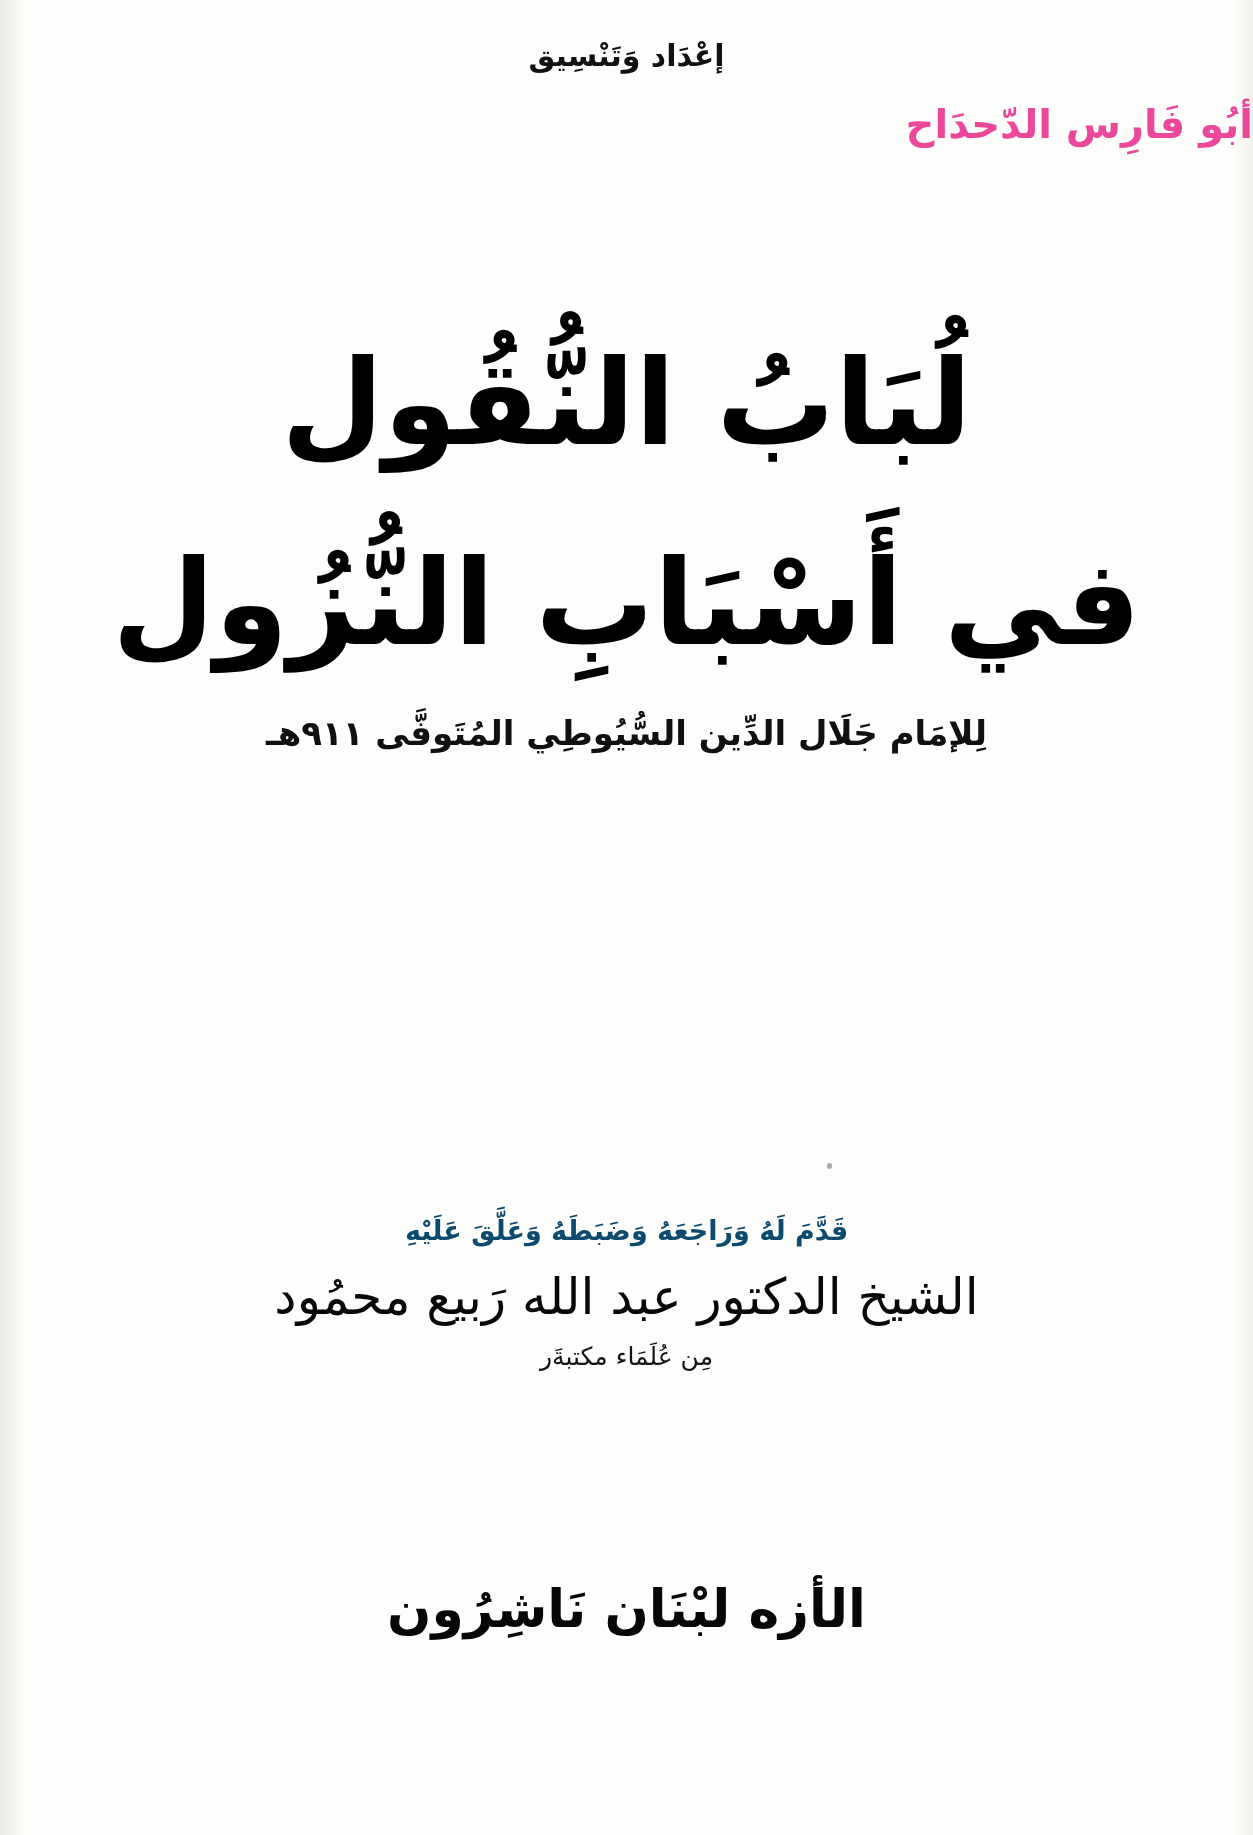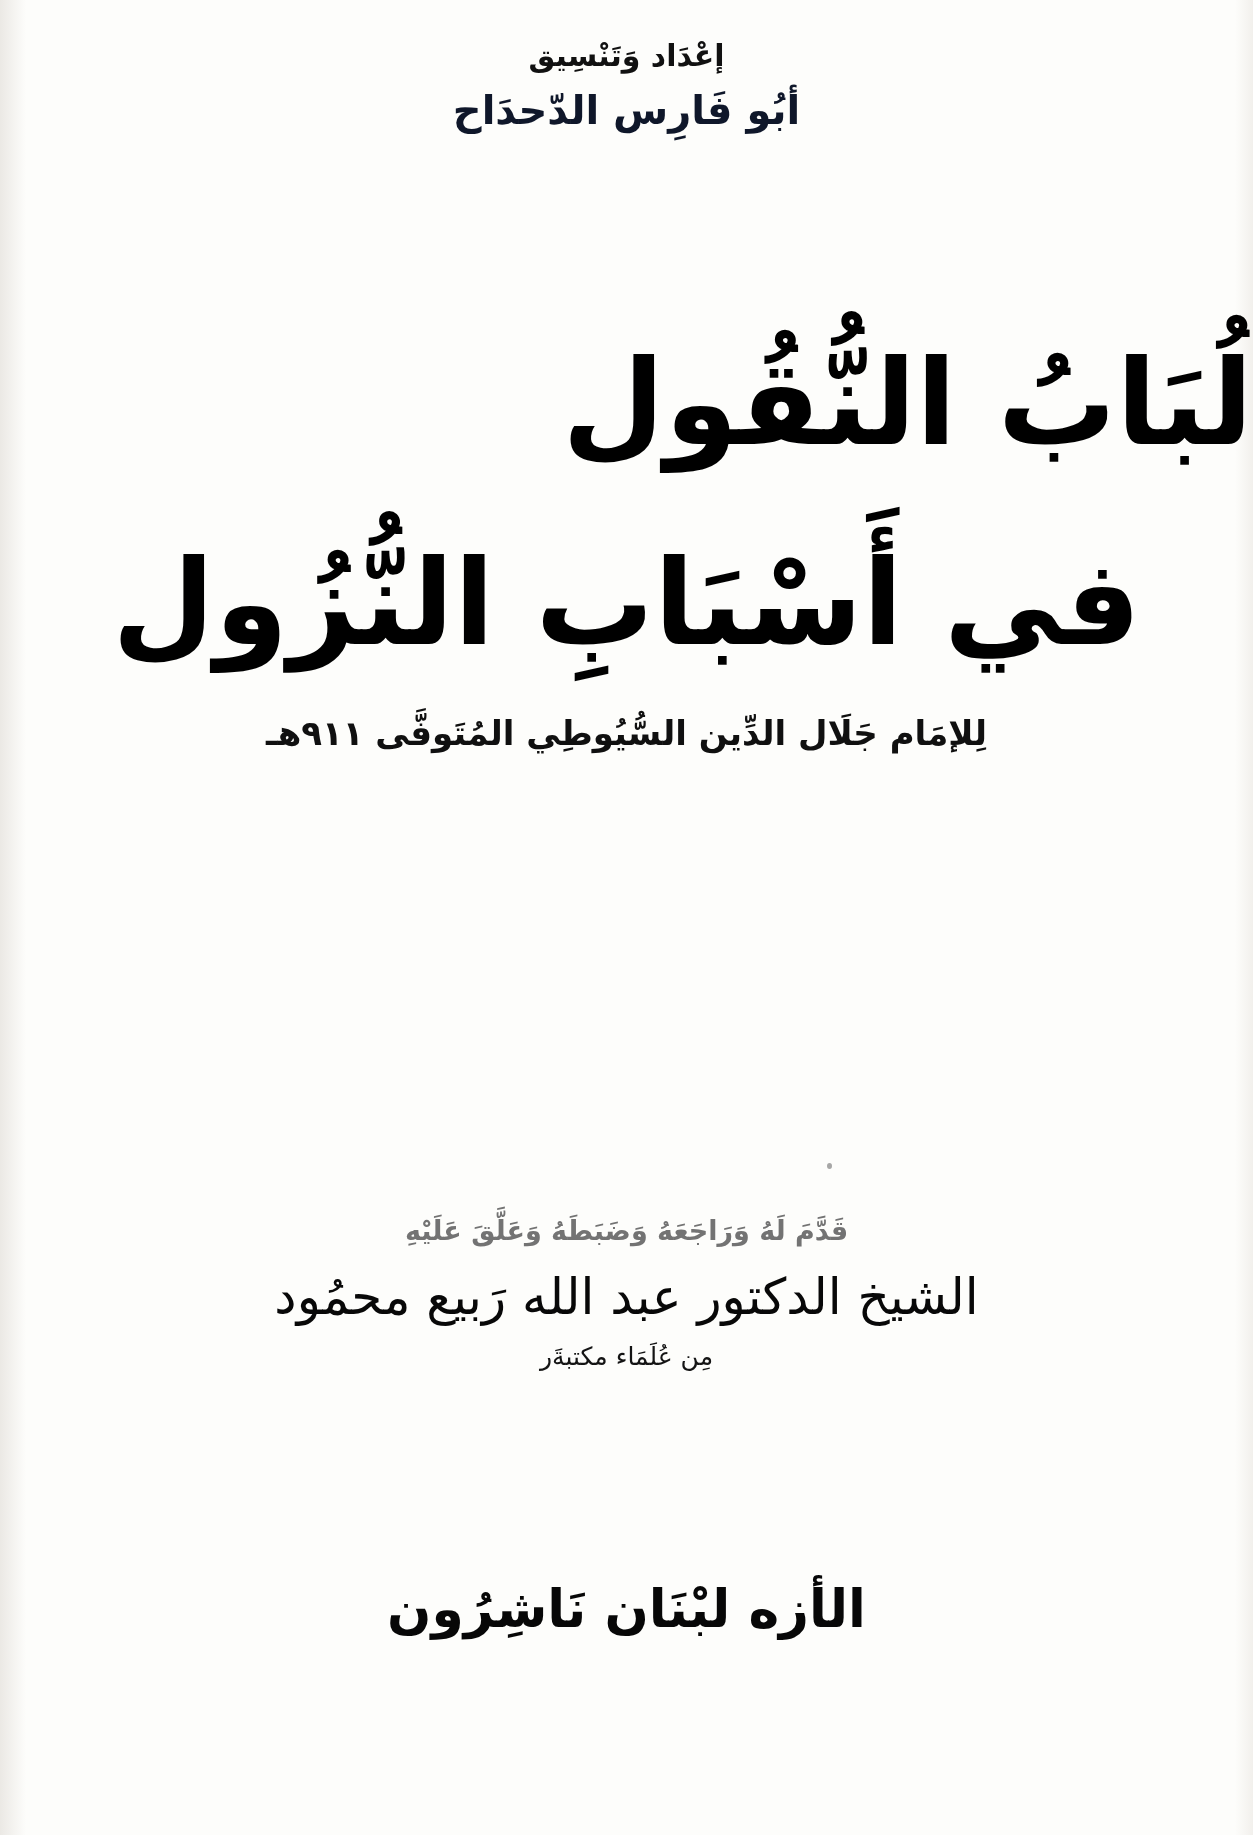--- a/index.html
+++ b/index.html
@@ -65,43 +65,43 @@
     text-align: center;
   }
   .credit-prep {
     font-family: "DejaVu Sans", sans-serif;
     font-size: 30px;
     font-weight: 600;
     letter-spacing: 1px;
     color: #111;
   }
   .credit-name {
-    margin-top: 14px;
+    margin-top: 28px;
     font-family: "DejaVu Sans", sans-serif;
     font-size: 40px;
     font-weight: 700;
-    color: #0f172a;
+    color: #ec4899;
+    text-align: right;
   }
 
   
   .title-block {
     position: absolute;
     top: 330px;
     right: 0;
     left: 0;
     text-align: center;
   }
   .title-line-1 {
     font-family: "DejaVu Sans", sans-serif;
     font-size: 118px;
     font-weight: 700;
     line-height: 1.25;
     color: #000;
     letter-spacing: -2px;
-    text-align: right;
   }
   .title-line-2 {
     font-family: "DejaVu Sans", sans-serif;
     font-size: 118px;
     font-weight: 700;
     line-height: 1.25;
     color: #000;
     margin-top: 52px;
     letter-spacing: -2px;
     padding-left: 20px;
@@ -120,21 +120,21 @@
   .editor-block {
     position: absolute;
     top: 1215px;
     right: 0;
     left: 0;
     text-align: center;
   }
   .editor-role {
     font-size: 27px;
     font-weight: 600;
-    color: #737373;
+    color: #0c4a6e;
   }
   .editor-name {
     margin-top: 22px;
     font-size: 50px;
     font-weight: 400;
     color: #080808;
   }
   .editor-affil {
     margin-top: 16px;
     font-size: 25px;

